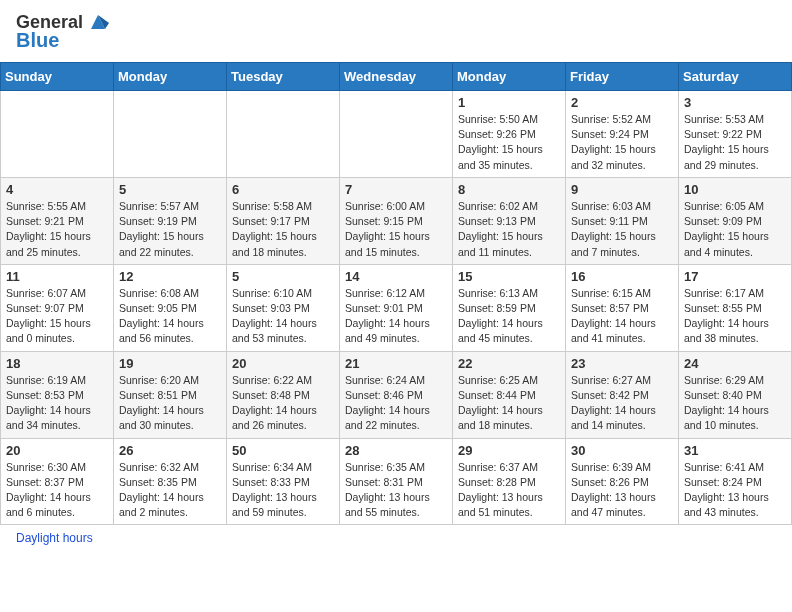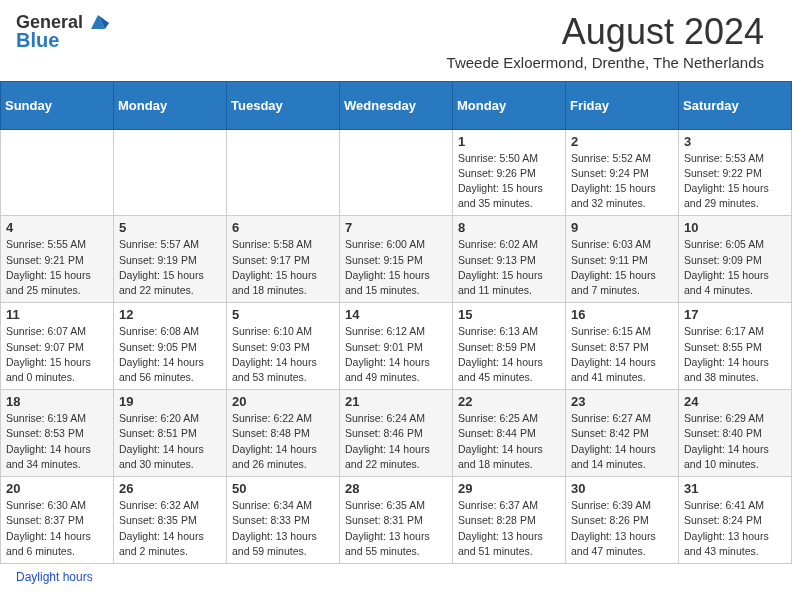--- a/index.html
+++ b/index.html
@@ -6,21 +6,21 @@
     body {
       font-family: Arial, sans-serif;
       background: #fff;
       width: 792px;
       min-height: 612px;
       overflow: hidden;
     }
     .header {
       display: flex;
       align-items: flex-start;
-      padding: 12px 28px 4px 16px;
+      padding: 12px 16px 4px 16px;
     }
     .logo {
       display: flex;
       flex-direction: column;
       align-items: flex-start;
       margin-right: auto;
     }
     .logo-row {
       display: flex;
       align-items: center;
@@ -43,21 +43,21 @@
     }
     .calendar {
       width: 100%;
       border-collapse: collapse;
       margin-top: 6px;
       font-size: 11px;
     }
     .calendar thead th {
       background: #2979c0;
       color: #fff;
-      padding: 16px 4px;
+      padding: 6px 4px;
       text-align: left;
       font-size: 13px;
       font-weight: bold;
       border: 1px solid #1a5fa0;
     }
     .calendar tbody td {
       border: 1px solid #ccc;
       padding: 4px 5px;
       vertical-align: top;
       width: 113px;
@@ -95,24 +95,20 @@
   <div class="logo">
     <div class="logo-row">
       <span style="font-size:18px;font-weight:bold;color:#333;">General</span>
       <svg width="22" height="22" viewBox="0 0 22 22" style="margin-left:2px;margin-top:-2px;">
         <polygon points="4,18 18,18 11,4" fill="#2979c0"></polygon>
         <polygon points="11,4 22,12 18,18" fill="#1a5fa0"></polygon>
       </svg>
     </div>
     <span style="font-size:20px;font-weight:bold;color:#2979c0;margin-top:-4px;">Blue</span>
   </div>
-  <div class="title-block">
-    <div class="main-title">August 2024</div>
-    <div class="subtitle">Tweede Exloermond, Drenthe, The Netherlands</div>
-  </div>
 </div>
 
 <table class="calendar">
   <thead>
     <tr>
     <th>Sunday</th>
         <th>Monday</th>
         <th>Tuesday</th>
         <th>Wednesday</th>
         <th>Monday</th>

